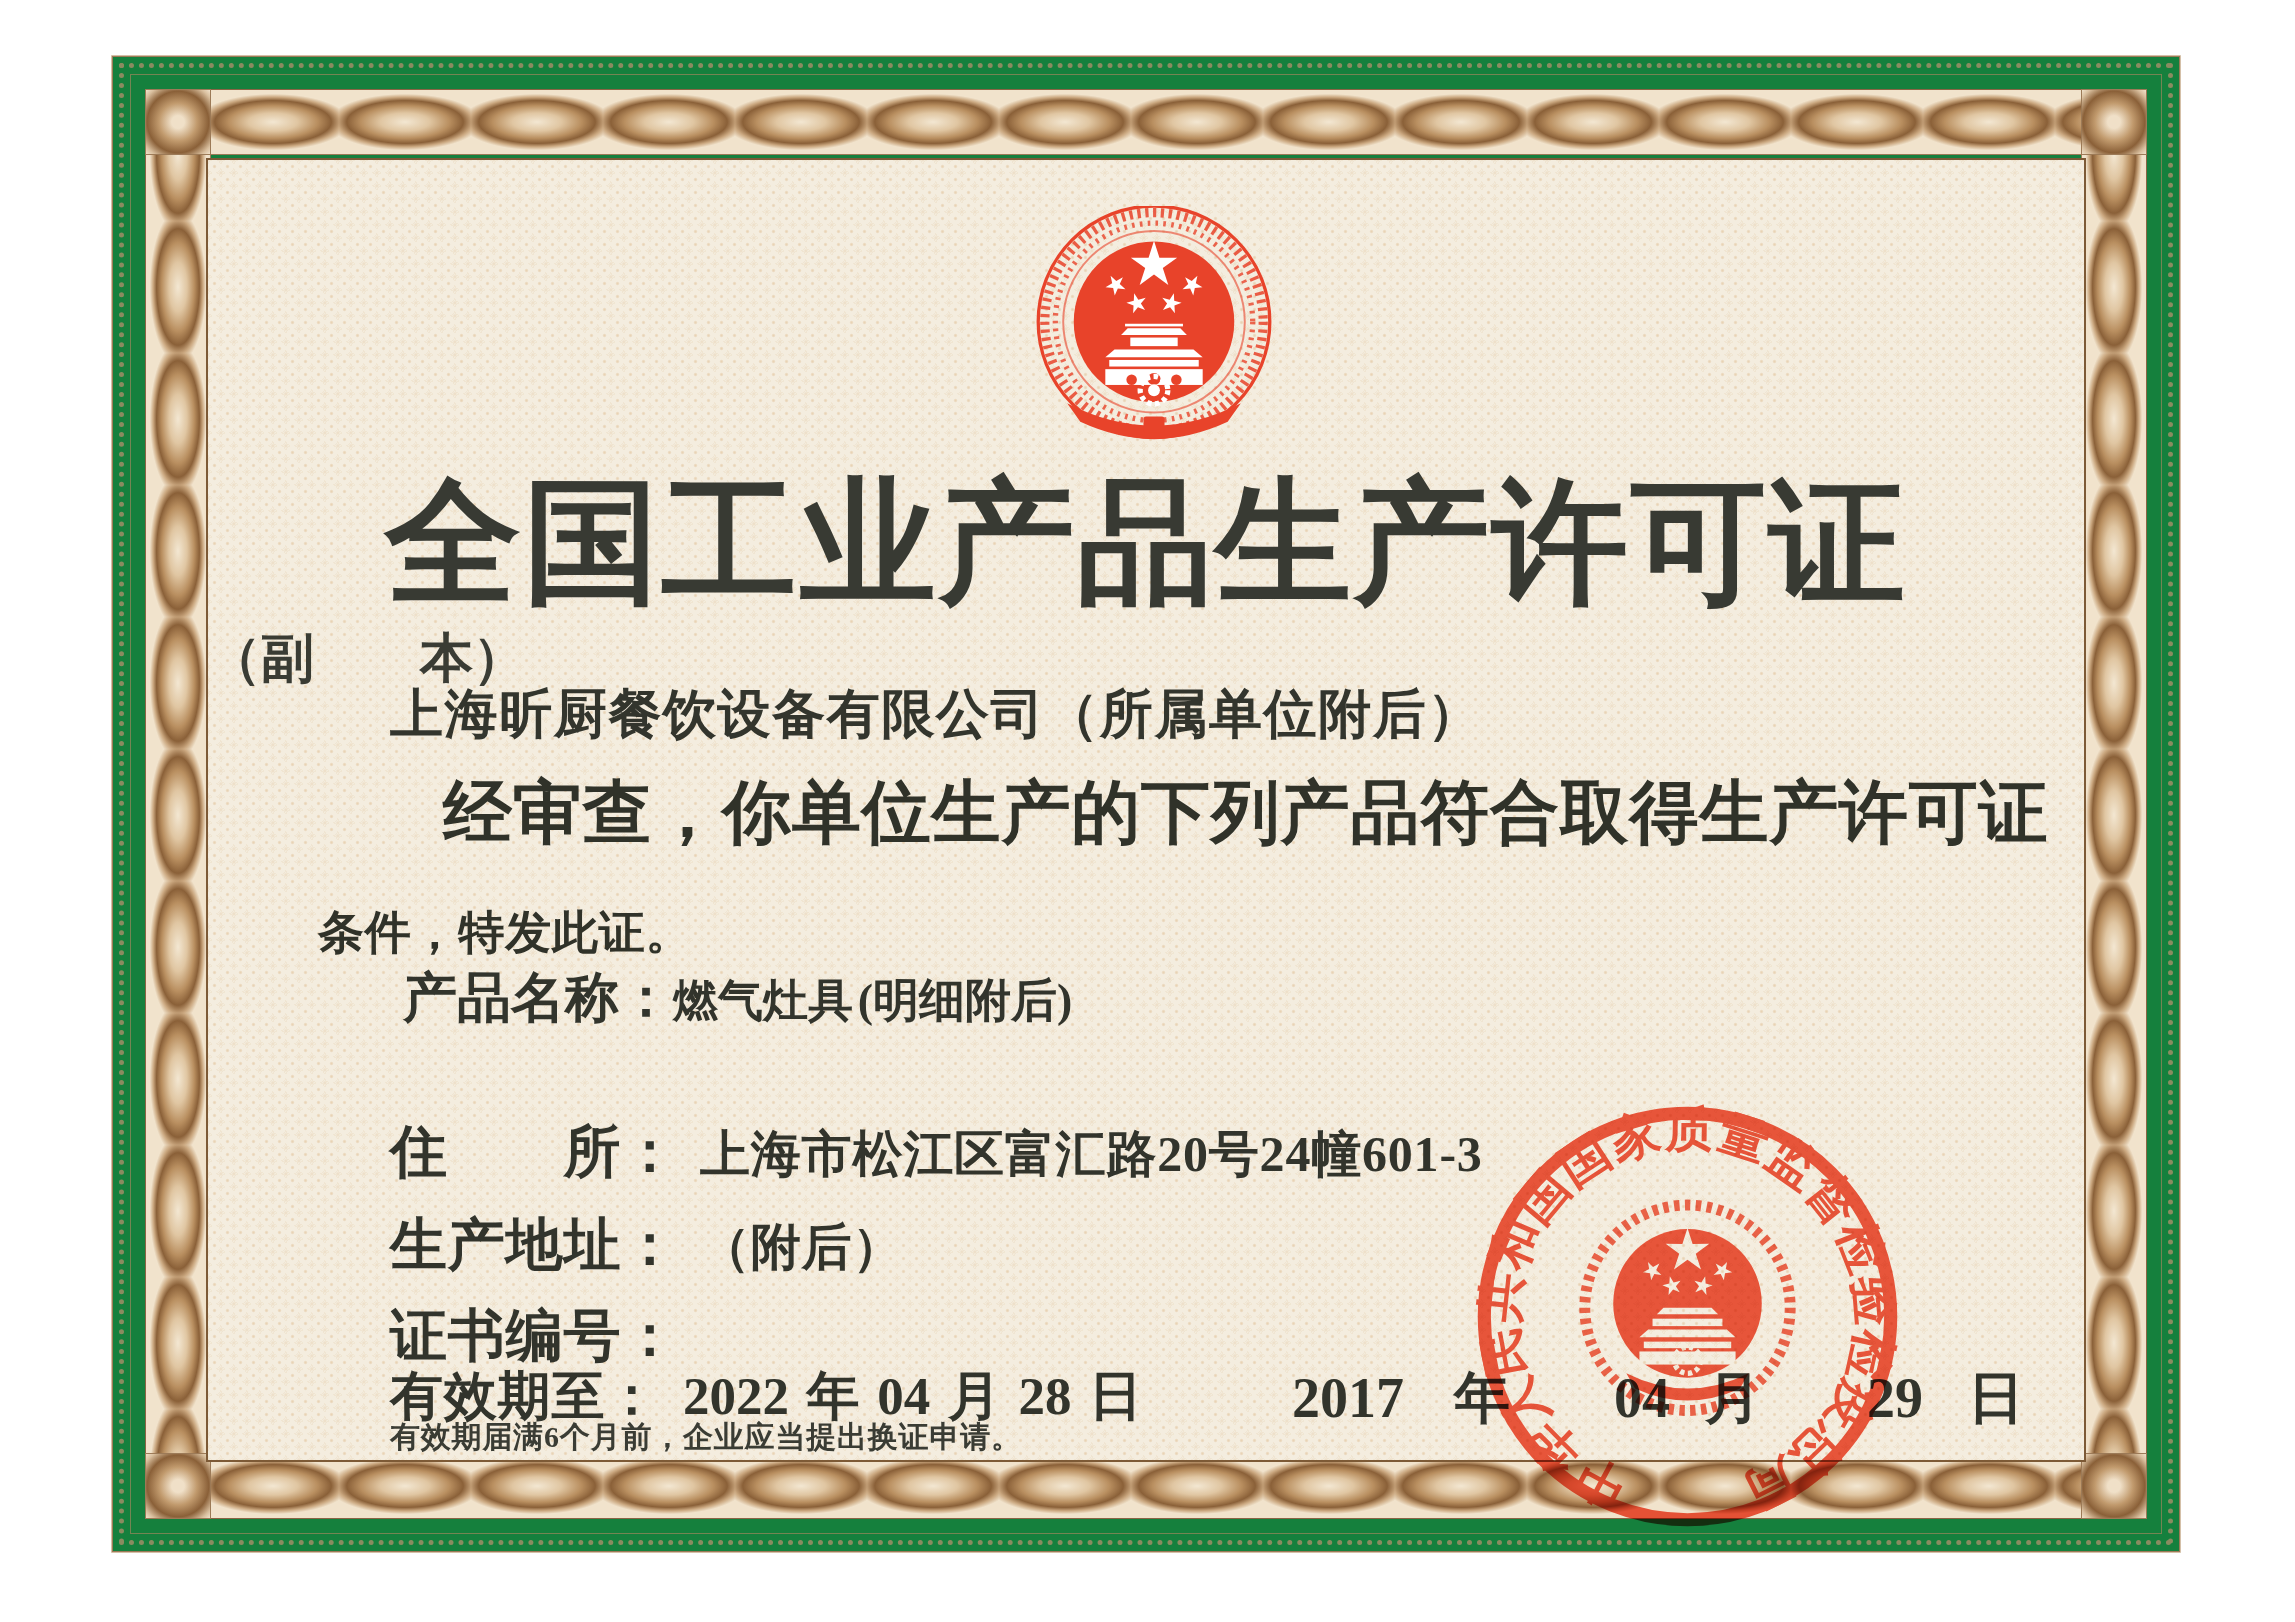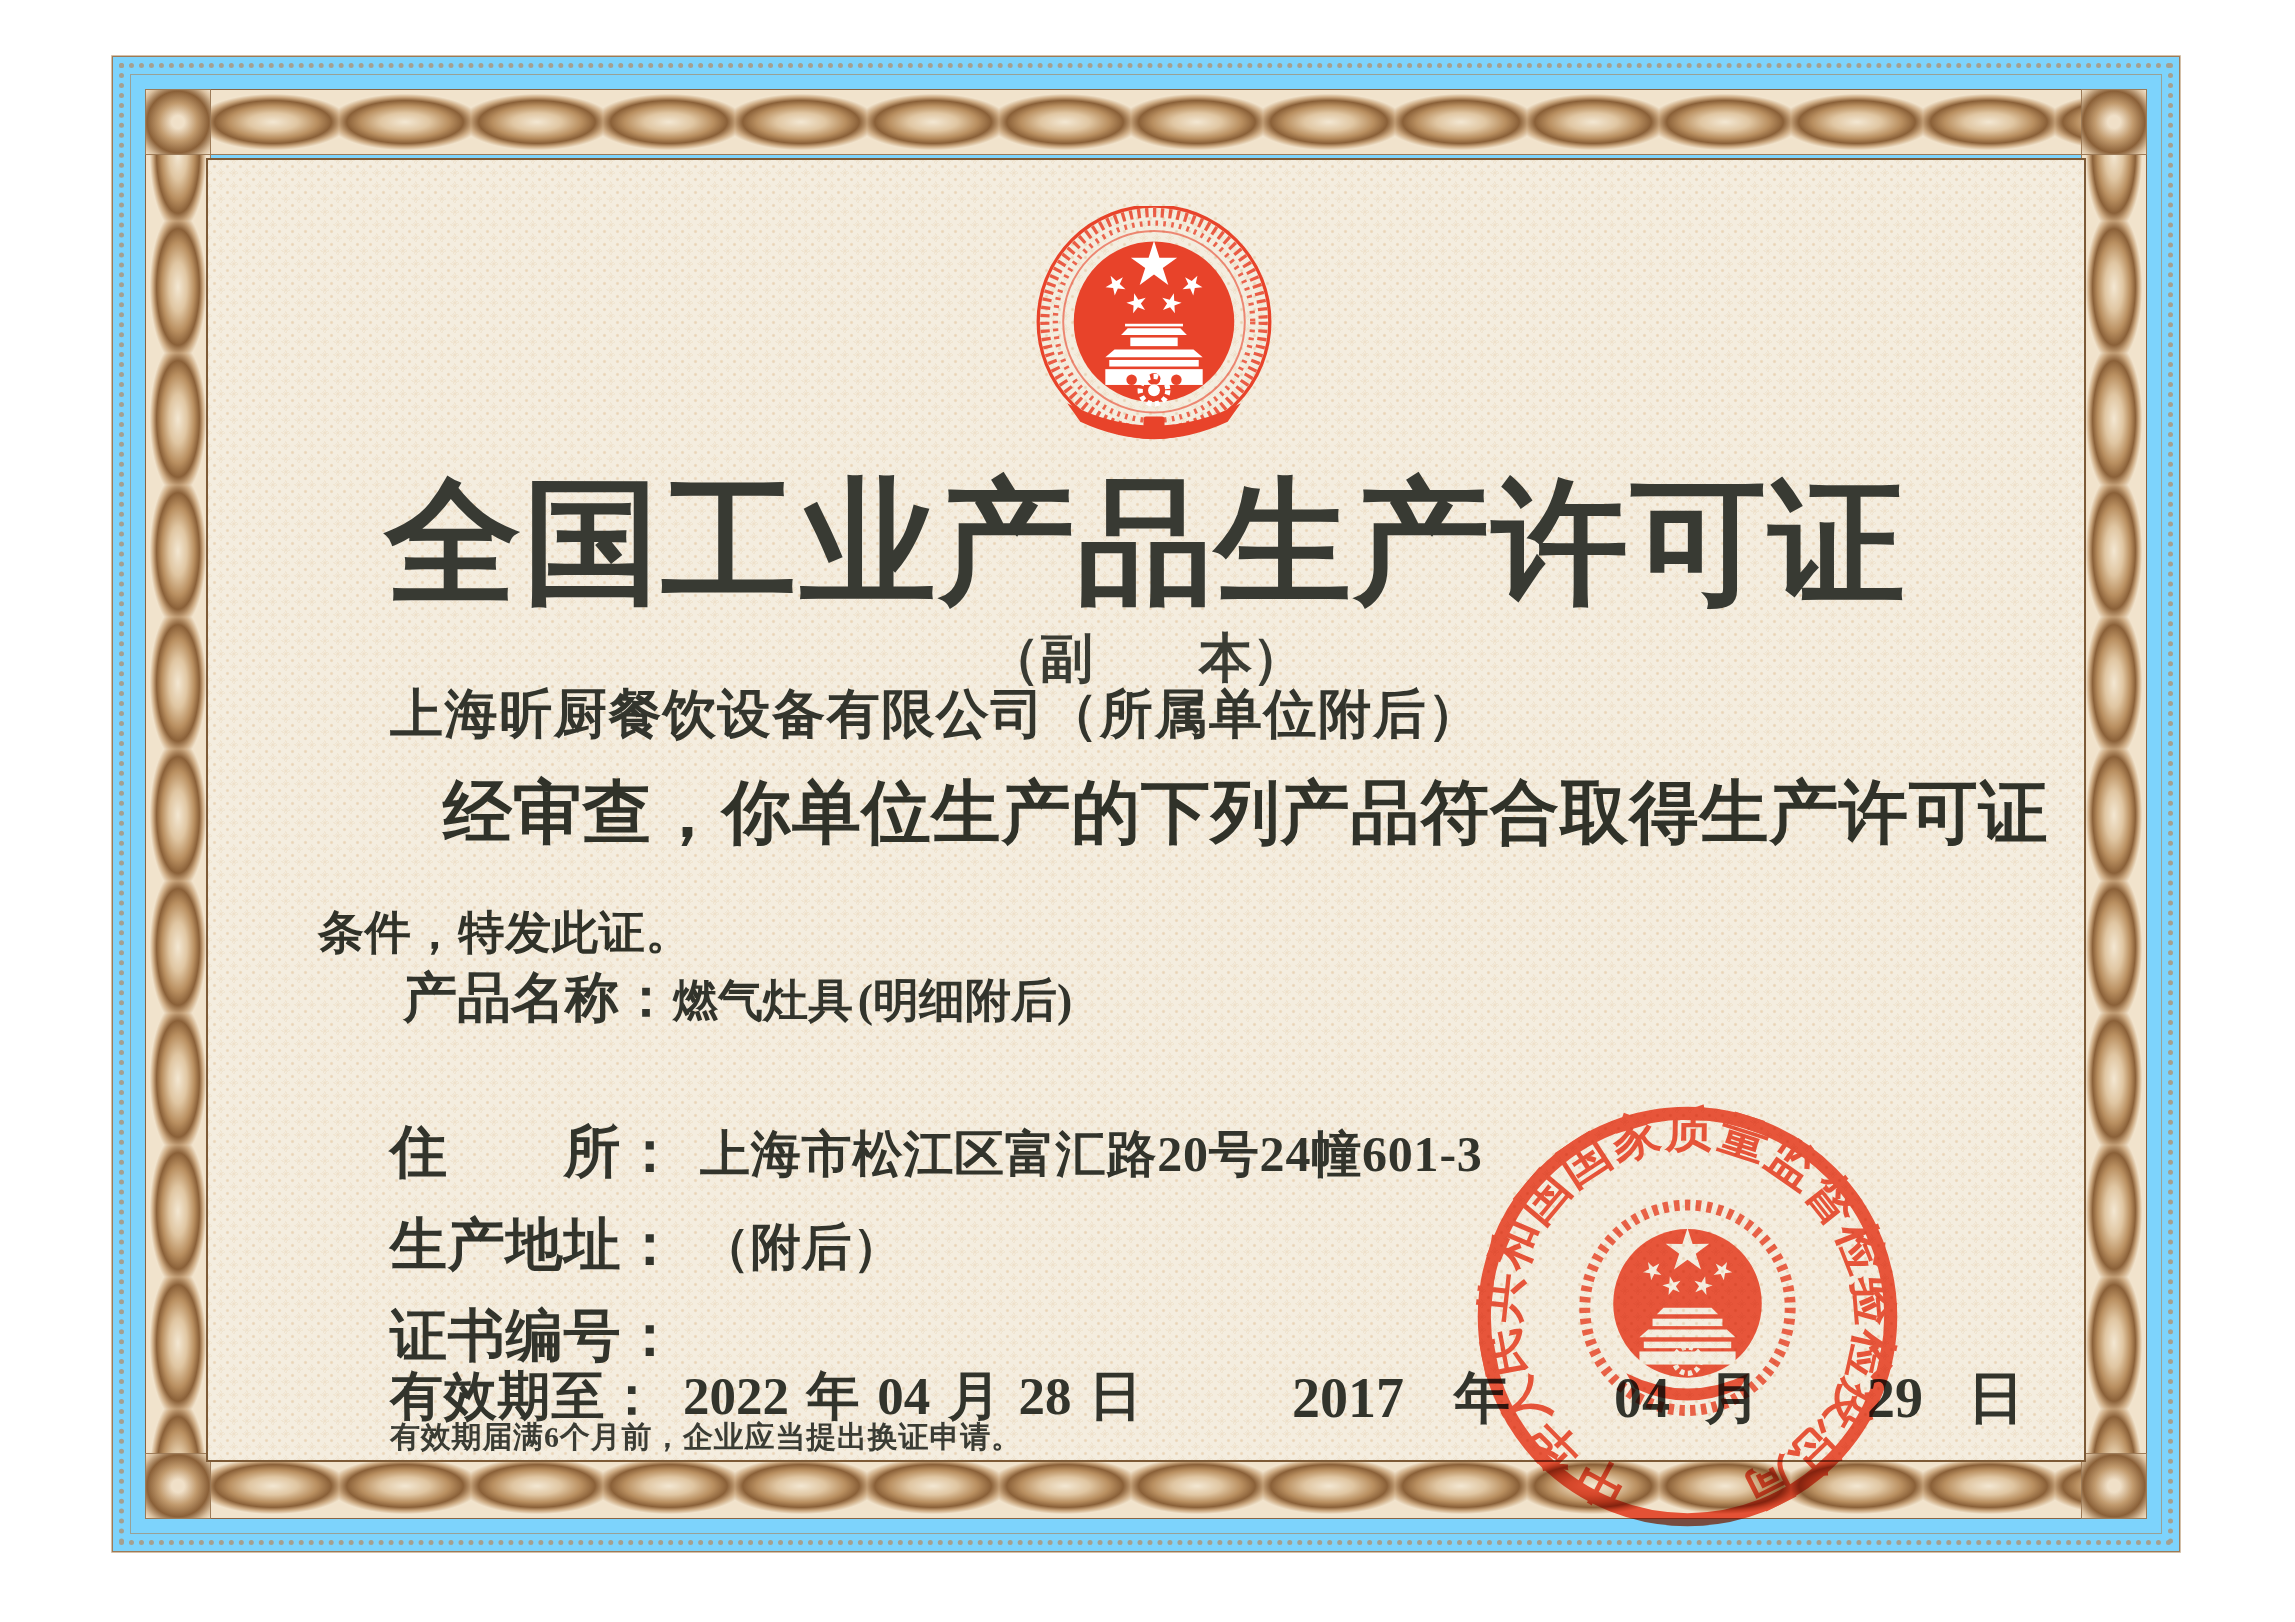--- a/index.html
+++ b/index.html
@@ -1,20 +1,20 @@
 <!DOCTYPE html>
 <html style="font-size:13px"><head>
 <meta charset="utf-8">
 <style>
   html,body{margin:0;padding:0;background:#ffffff;}
   .page{position:relative;width:2295px;height:1623px;background:#ffffff;overflow:hidden;
         font-family:"Liberation Serif","DejaVu Serif",serif;color:#32342c;}
   
   .frame{position:absolute;left:112px;top:56px;width:2066px;height:1494px;
-         background:#7dd3fc;border:1.6px solid #9c7a57;box-shadow:0 0 0 0.8px #cbb193;}
+         background:#15803d;border:1.6px solid #9c7a57;box-shadow:0 0 0 0.8px #cbb193;}
   .frame::before{content:"";position:absolute;inset:6.4px;border:5.6px dotted #b28f6c;opacity:.75;}
   .frame::after{content:"";position:absolute;inset:17px;border:1.6px solid #a98560;opacity:.65;}
   .band{position:absolute;inset:32px;}
   .band-strip{position:absolute;background-color:#e7d3b4;}
   .cell-h{background-image:radial-gradient(ellipse 58% 44% at 50% 50%,
       #f3e7d2 0%,#e0c6a2 32%,#b98f60 58%,#8a6038 76%,#caa77f 88%,#f1e3cc 100%);
       background-size:132px 64px;}
   .cell-v{background-image:radial-gradient(ellipse 44% 58% at 50% 50%,
       #f3e7d2 0%,#e0c6a2 32%,#b98f60 58%,#8a6038 76%,#caa77f 88%,#f1e3cc 100%);
       background-size:64px 132px;}
@@ -32,21 +32,21 @@
       background-image:
         radial-gradient(circle,rgba(210,160,100,0.26) 1.1px,rgba(210,160,100,0) 2.1px),
         radial-gradient(circle,rgba(210,160,100,0.18) 1.1px,rgba(210,160,100,0) 2.1px),
         repeating-radial-gradient(circle at 6.4px 6.4px,rgba(206,158,98,0.10) 0 0.8px,rgba(0,0,0,0) 0.8px 6.4px);
       background-size:13px 13px,13px 13px,13px 13px;
       background-position:0 0,6.4px 6.4px,0 0;}
   
   .abs{position:absolute;}
   .title{left:0;width:100%;top:312px;text-align:center;font-size:136px;font-weight:bold;
          letter-spacing:2.4px;color:#383a33;line-height:1.05;}
-  .subtitle{left:0;width:100%;top:463px;text-align:center;font-size:53px;font-weight:bold;color:#3a3c34;}
+  .subtitle{left:0;width:100%;top:463px;font-size:53px;font-weight:bold;color:#3a3c34;}
   .company{left:182px;top:519px;font-size:53px;font-weight:bold;letter-spacing:1.6px;
            font-family:"Liberation Sans","DejaVu Sans",sans-serif;color:#33352d;}
   .stmt1{left:235px;top:607px;font-size:69px;font-weight:bold;color:#303229;letter-spacing:0.8px;}
   .stmt2{left:110px;top:742px;font-size:46px;font-weight:bold;color:#303229;letter-spacing:0.8px;}
   .row{display:flex;align-items:baseline;white-space:nowrap;}
   .prod-row{left:195px;top:802px;}
   .prod-label{font-size:54px;font-weight:bold;}
   .prod-value{font-size:45px;font-weight:bold;font-family:Liberation Serif, serif;}
   .prod-note{font-size:46px;font-weight:bold;margin-left:4.8px;}
   .field-label{font-size:57px;font-weight:bold;letter-spacing:0.8px;}

